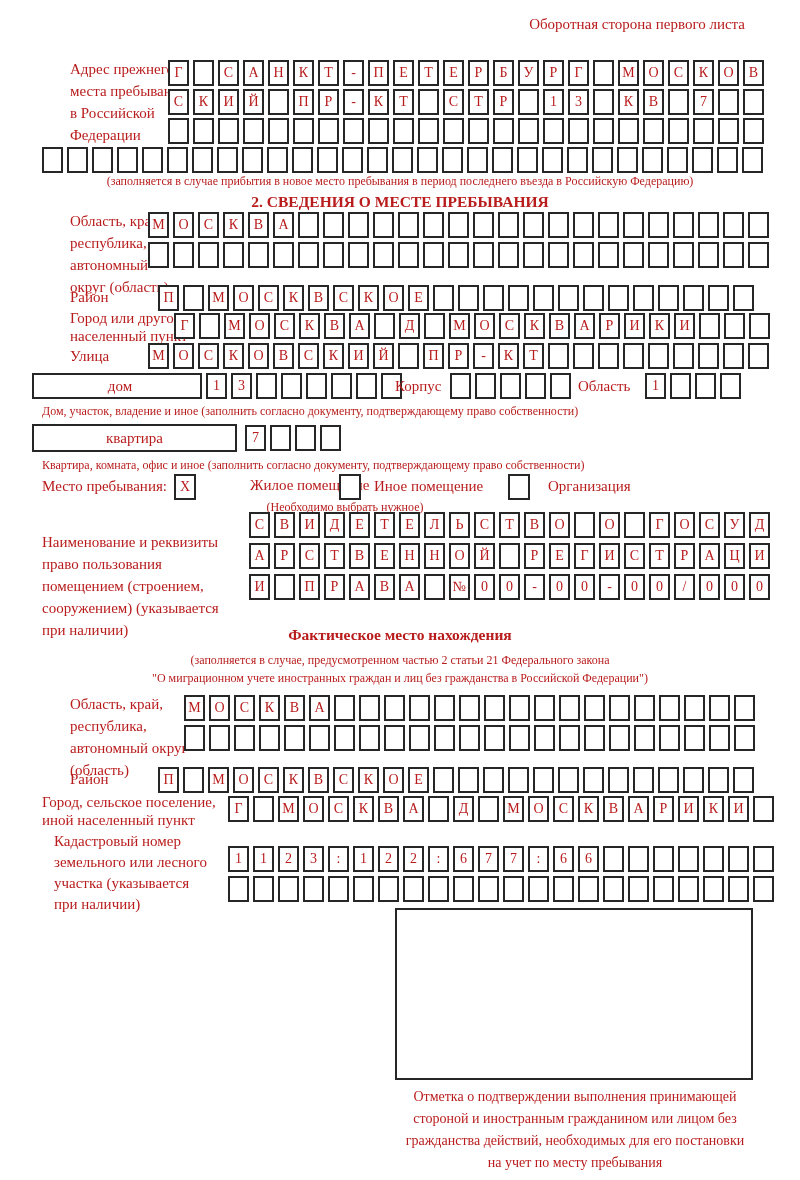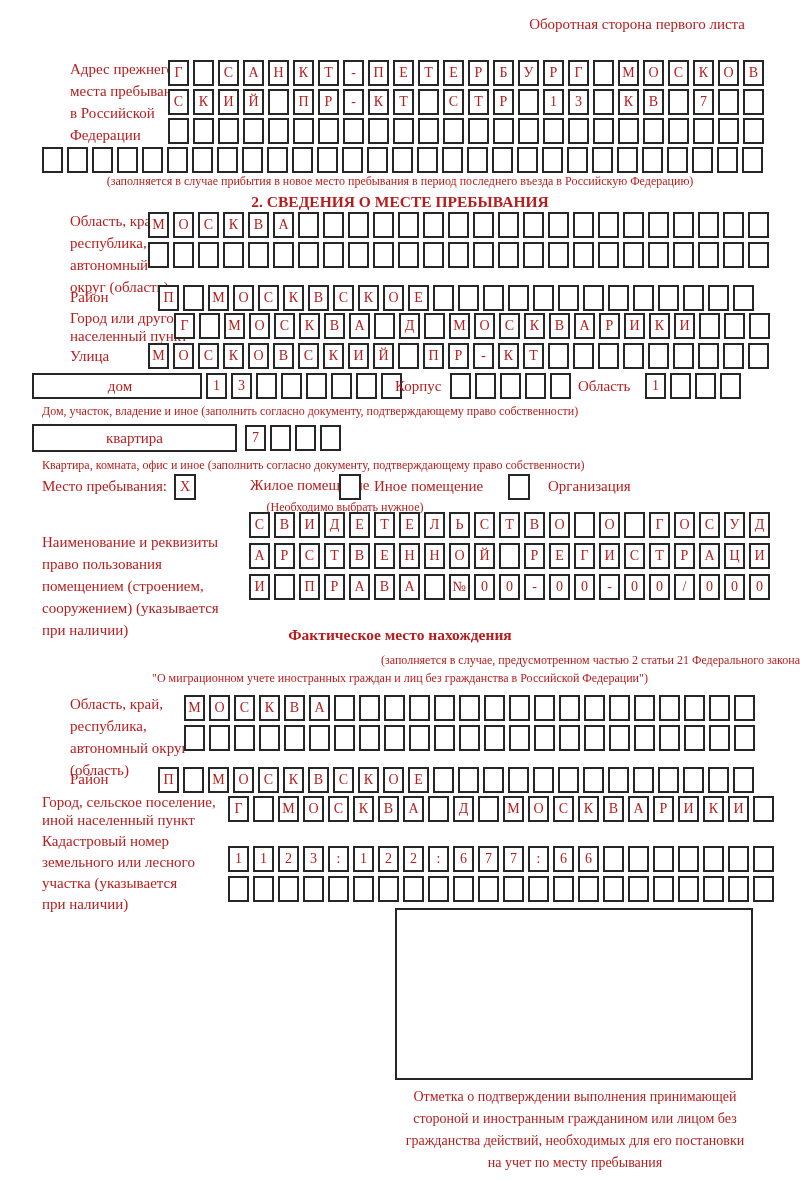--- a/index.html
+++ b/index.html
@@ -13,21 +13,21 @@
     width:21px;height:26px;box-sizing:border-box;border:2px solid #262626;
     display:flex;align-items:center;justify-content:center;
     font-size:14px;line-height:1;background:#fff;flex:0 0 auto;
   }
   .widebox{
     position:absolute;box-sizing:border-box;border:2px solid #262626;
     display:flex;align-items:center;justify-content:center;font-size:15px;background:#fff;
   }
   .label{position:absolute;font-size:15px;line-height:22px;white-space:nowrap;}
   .label.lh18{line-height:18px;}
-  .label.lh21{line-height:21px;}
+  .label.lh21{line-height:21px;margin-left:12px;}
   .note{position:absolute;font-size:12px;white-space:nowrap;}
   .center{left:0;width:800px;text-align:center;white-space:normal;}
   .heading{position:absolute;font-size:15.5px;font-weight:bold;}
   .stamp{position:absolute;box-sizing:border-box;border:2px solid #262626;background:#fff;}
   .caption{position:absolute;font-size:14px;line-height:22px;text-align:center;}
 </style>
 </head>
 <body>
 
 <div id="page">
@@ -419,21 +419,21 @@
       <span class="cell">-</span>
       <span class="cell">0</span>
       <span class="cell">0</span>
       <span class="cell">/</span>
       <span class="cell">0</span>
       <span class="cell">0</span>
       <span class="cell">0</span>
     </div>
 
   <div class="heading center" style="top:626px;">Фактическое место нахождения</div>
-  <div class="note center" style="top:651px;line-height:18px;text-align:right;">(заполняется в случае, предусмотренном частью 2 статьи 21 Федерального закона</div>
+  <div class="note center" style="top:651px;line-height:18px;">(заполняется в случае, предусмотренном частью 2 статьи 21 Федерального закона</div>
   <div class="note center" style="top:669px;line-height:18px;">"О миграционном учете иностранных граждан и лиц без гражданства в Российской Федерации")</div>
 
   <div class="label" style="left:70px;top:693px;">
       <div>Область, край,</div>
       <div>республика,</div>
       <div>автономный округ</div>
       <div>(область)</div>
     </div>
   <div class="boxrow" style="left:184px;top:695px;">
       <span class="cell">М</span>

